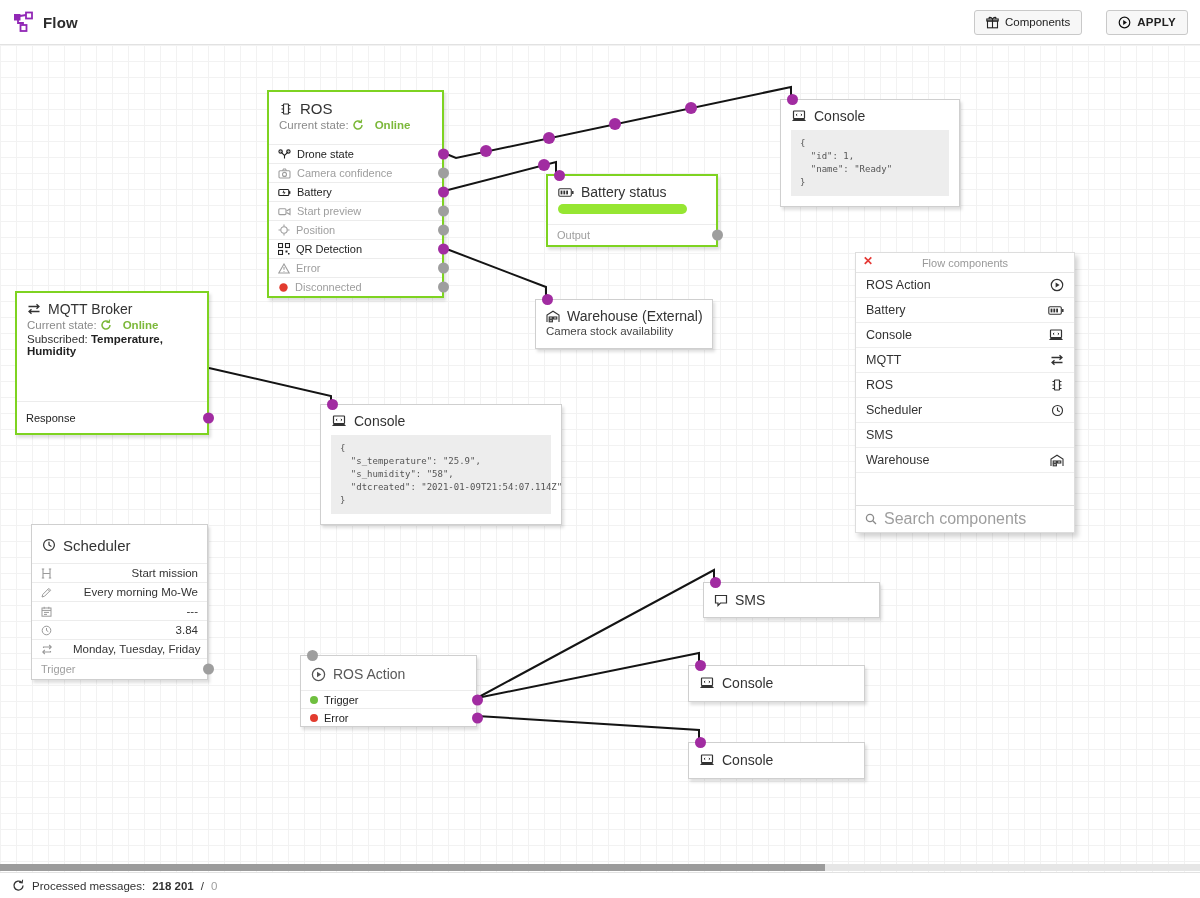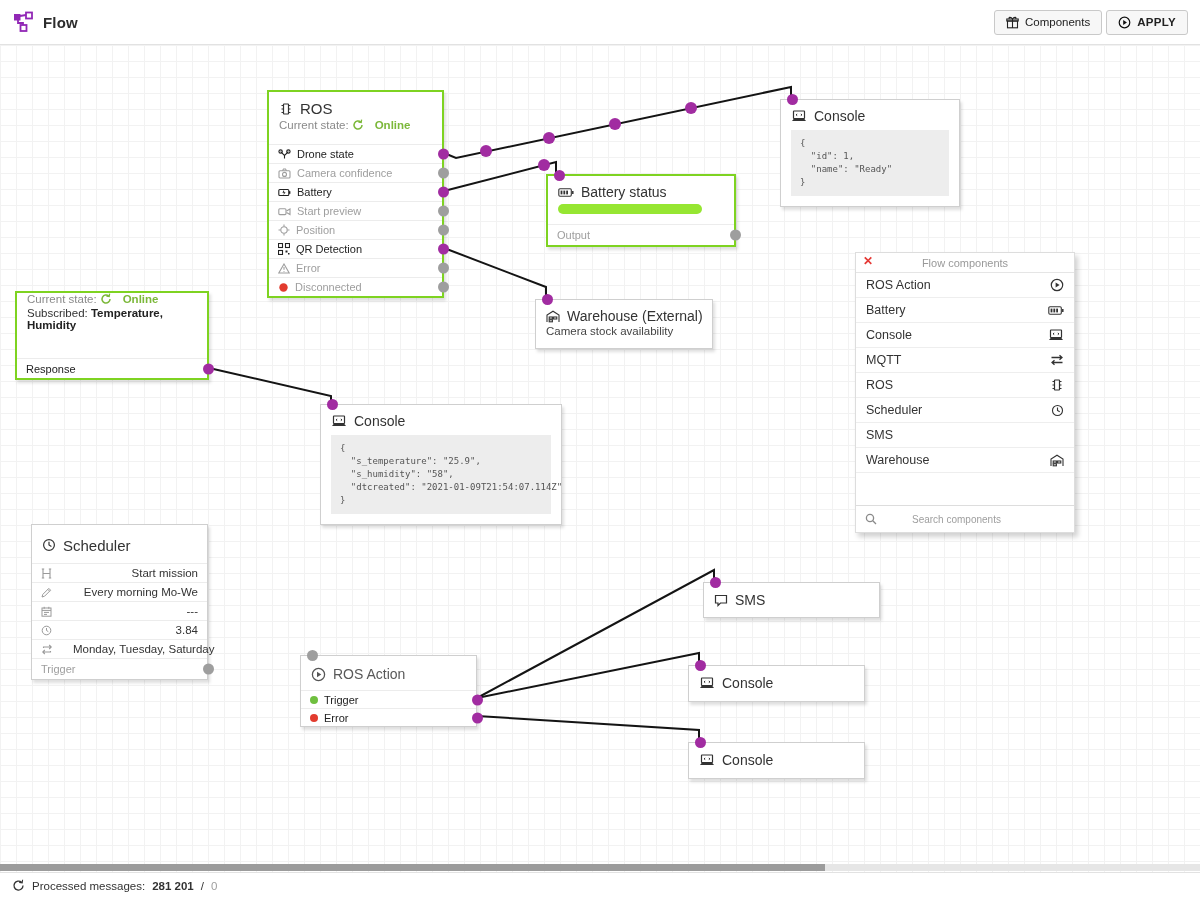--- a/index.html
+++ b/index.html
@@ -3,21 +3,21 @@
 <meta charset="utf-8">
 <style>
   * { margin:0; padding:0; box-sizing:border-box; }
   html,body { width:1200px; height:898px; font-family:"Liberation Sans", sans-serif; background:#fff; overflow:hidden; }
 
   
   .topbar { position:absolute; left:0; top:0; width:1200px; height:45px; background:#fff;
             border-bottom:1px solid #e2e2e2; display:flex; align-items:center; padding:18px 12px; z-index:30; }
   .logo { display:flex; align-items:center; gap:9px; }
   .app-title { font-size:15px; font-weight:bold; color:#2d2d2d; letter-spacing:.2px; }
-  .topbar-right { margin-left:auto; display:flex; gap:4px; }
+  .topbar-right { margin-left:auto; display:flex; gap:24px; }
   .tb-btn { display:flex; align-items:center; gap:6px; background:#f7f7f7; border:1px solid #c9c9c9;
             border-radius:3px; padding:5px 11px; font-size:11.5px; color:#222; cursor:pointer; }
   .tb-btn.apply { font-weight:bold; letter-spacing:.3px; }
 
   
   .canvas { position:absolute; left:0; top:45px; width:1200px; height:827px; background:#fff;
             background-image:linear-gradient(#f2f2f2 1px, transparent 1px),
                              linear-gradient(90deg, #f2f2f2 1px, transparent 1px);
             background-size:16px 16px; overflow:hidden; }
   .wires { position:absolute; left:0; top:0; width:1200px; height:827px; z-index:1; pointer-events:none; }
@@ -70,22 +70,22 @@
            display:flex; flex-direction:column; }
   .panel-header { position:relative; height:20px; display:flex; align-items:center; justify-content:center;
                   font-size:11px; color:#999; border-bottom:1px solid #e5e5e5; }
   .panel-close { position:absolute; left:7px; top:2px; color:#e53935; font-size:12px; font-weight:bold;
                  cursor:pointer; line-height:1; }
   .panel-item { display:flex; align-items:center; height:25px; padding:0 10px; border-bottom:1px solid #eee;
                 font-size:12.5px; color:#333; cursor:pointer; }
   .panel-item .icon { margin-left:auto; color:#333; }
   .panel-search { margin-top:auto; display:flex; align-items:center; gap:7px; height:27px;
                   border-top:1px solid #ddd; padding:0 9px; }
-  .panel-search input { border:none; outline:none; flex:1; font-size:10px; color:#333;
-                        font-family:"Liberation Sans", sans-serif; background:transparent;margin-left:28px; }
+  .panel-search input { border:none; outline:none; flex:1; font-size:16px; color:#333;
+                        font-family:"Liberation Sans", sans-serif; background:transparent; }
   .panel-search input::placeholder { color:#9e9e9e; }
 
   
   .hscroll-track { position:absolute; left:0; top:819px; width:1200px; height:7px; background:#e6e6e6; z-index:20; }
   .hscroll-thumb { position:absolute; left:0; top:0; width:825px; height:7px; background:#9c9c9c; cursor:pointer; }
   .statusbar { position:absolute; left:0; top:872px; width:1200px; height:26px; background:#fff;
                border-top:1px solid #e2e2e2; display:flex; align-items:center; gap:7px; padding:0 12px;
                font-size:11.5px; color:#333; z-index:30; }
   .statusbar b { font-weight:bold; }
   .statusbar .zero { color:#9e9e9e; }
@@ -274,21 +274,21 @@
       <span class="node-title">Console</span>
     </div>
     <div class="code-block">
       <div class="code-line">{</div>
       <div class="code-line">  "id": 1,</div>
       <div class="code-line">  "name": "Ready"</div>
       <div class="code-line">}</div>
     </div>
   </div>
 
-  <div class="node active" style="left:546px; top:129px; width:190px;">
+  <div class="node active" style="left:546px; top:129px; width:172px;">
     <span class="port in purple"></span>
     <div class="node-header" style="padding-bottom:4px;">
       <span class="icon">
         <svg width="16" height="11" viewBox="0 0 16 11" fill="none" stroke="#333" stroke-width="1.1">
           <rect x="0.8" y="1.8" width="12.5" height="7.4" rx="1.2"></rect>
           <path d="M14.8 4 v3" stroke-width="1.5"></path>
           <rect x="2.6" y="3.6" width="1.8" height="3.8" fill="#333" stroke="none"></rect>
           <rect x="5.4" y="3.6" width="1.8" height="3.8" fill="#333" stroke="none"></rect>
           <rect x="8.2" y="3.6" width="1.8" height="3.8" fill="#333" stroke="none"></rect>
         </svg>
@@ -299,36 +299,45 @@
         <div class="bar"></div>
       </div>
     <div class="out-row">
       <span>Output</span>
       <span class="port out gray"></span>
     </div>
   </div>
 
   <div class="node active" style="left:15px; top:246px; width:194px;">
     <div style="height:65px;">
+      <div class="node-header" style="padding-bottom:2px;">
+        <span class="icon">
+          <svg width="14" height="12" viewBox="0 0 14 12" fill="none" stroke="#333" stroke-width="1.3">
+            <path d="M1.5 3.5 H11.5 M9.5 1.2 L12 3.5 L9.5 5.8"></path>
+            <path d="M12.5 8.5 H2.5 M4.5 6.2 L2 8.5 L4.5 10.8"></path>
+          </svg>
+        </span>
+        <span class="node-title">MQTT Broker</span>
+      </div>
       <div class="state-line" style="padding-bottom:2px;">
         <span>Current state:</span>
         <span class="icon">
           <svg width="12" height="12" viewBox="0 0 12 12" fill="none" stroke="#7cb83a" stroke-width="1.5">
             <path d="M10 6 a4 4 0 1 1 -1.2 -2.8"></path>
             <path d="M9.6 0.6 L9.2 3.4 L6.4 3" stroke-width="1.3"></path>
           </svg>
         </span>
         <span class="state-online">Online</span>
       </div>
       <div class="sub-line">
         <span>Subscribed:</span>
         <b>Temperature, Humidity</b>
       </div>
     </div>
-    <div class="port-row" style="height:20px;">
+    <div class="port-row" style="height:32px;margin-top:43px;">
       <span>Response</span>
       <span class="port out purple"></span>
     </div>
   </div>
 
   <div class="node" style="left:535px; top:254px; width:178px; height:50px;">
     <span class="port in purple"></span>
     <div class="node-header" style="padding-bottom:1px;">
       <span class="icon">
         <svg width="14" height="13" viewBox="0 0 14 13" fill="none" stroke="#333" stroke-width="1.1">
@@ -408,21 +417,21 @@
       </span>
       <span class="sch-val">3.84</span>
     </div>
     <div class="sch-row">
       <span class="icon">
         <svg width="12" height="11" viewBox="0 0 12 11" stroke="#9a9a9a" stroke-width="1.1" fill="none">
           <path d="M2.5 4 V3 H10 M8.2 1 L10.2 3 L8.2 5"></path>
           <path d="M9.5 7 V8 H2 M3.8 6 L1.8 8 L3.8 10"></path>
         </svg>
       </span>
-      <span class="sch-val">Monday, Tuesday, Saturday</span>
+      <span class="sch-val">Monday, Tuesday, Friday</span>
     </div>
     <div class="out-row">
       <span>Trigger</span>
       <span class="port out gray"></span>
     </div>
   </div>
 
   <div class="node" style="left:300px; top:610px; width:177px;">
     <span class="port in gray"></span>
     <div class="node-header" style="height:34px;">
@@ -580,16 +589,16 @@
 </div>
 
 <div class="statusbar">
   <span class="icon">
     <svg width="13" height="13" viewBox="0 0 13 13" fill="none" stroke="#333" stroke-width="1.3">
       <path d="M11 6.5 a4.5 4.5 0 1 1 -1.4 -3.2"></path>
       <path d="M10.6 0.8 L10.2 3.8 L7.2 3.4" stroke-width="1.1"></path>
     </svg>
   </span>
   <span>Processed messages:</span>
-  <b>281 201</b>
+  <b>218 201</b>
   <span>/</span>
   <span class="zero">0</span>
 </div>
 
 </body></html>

